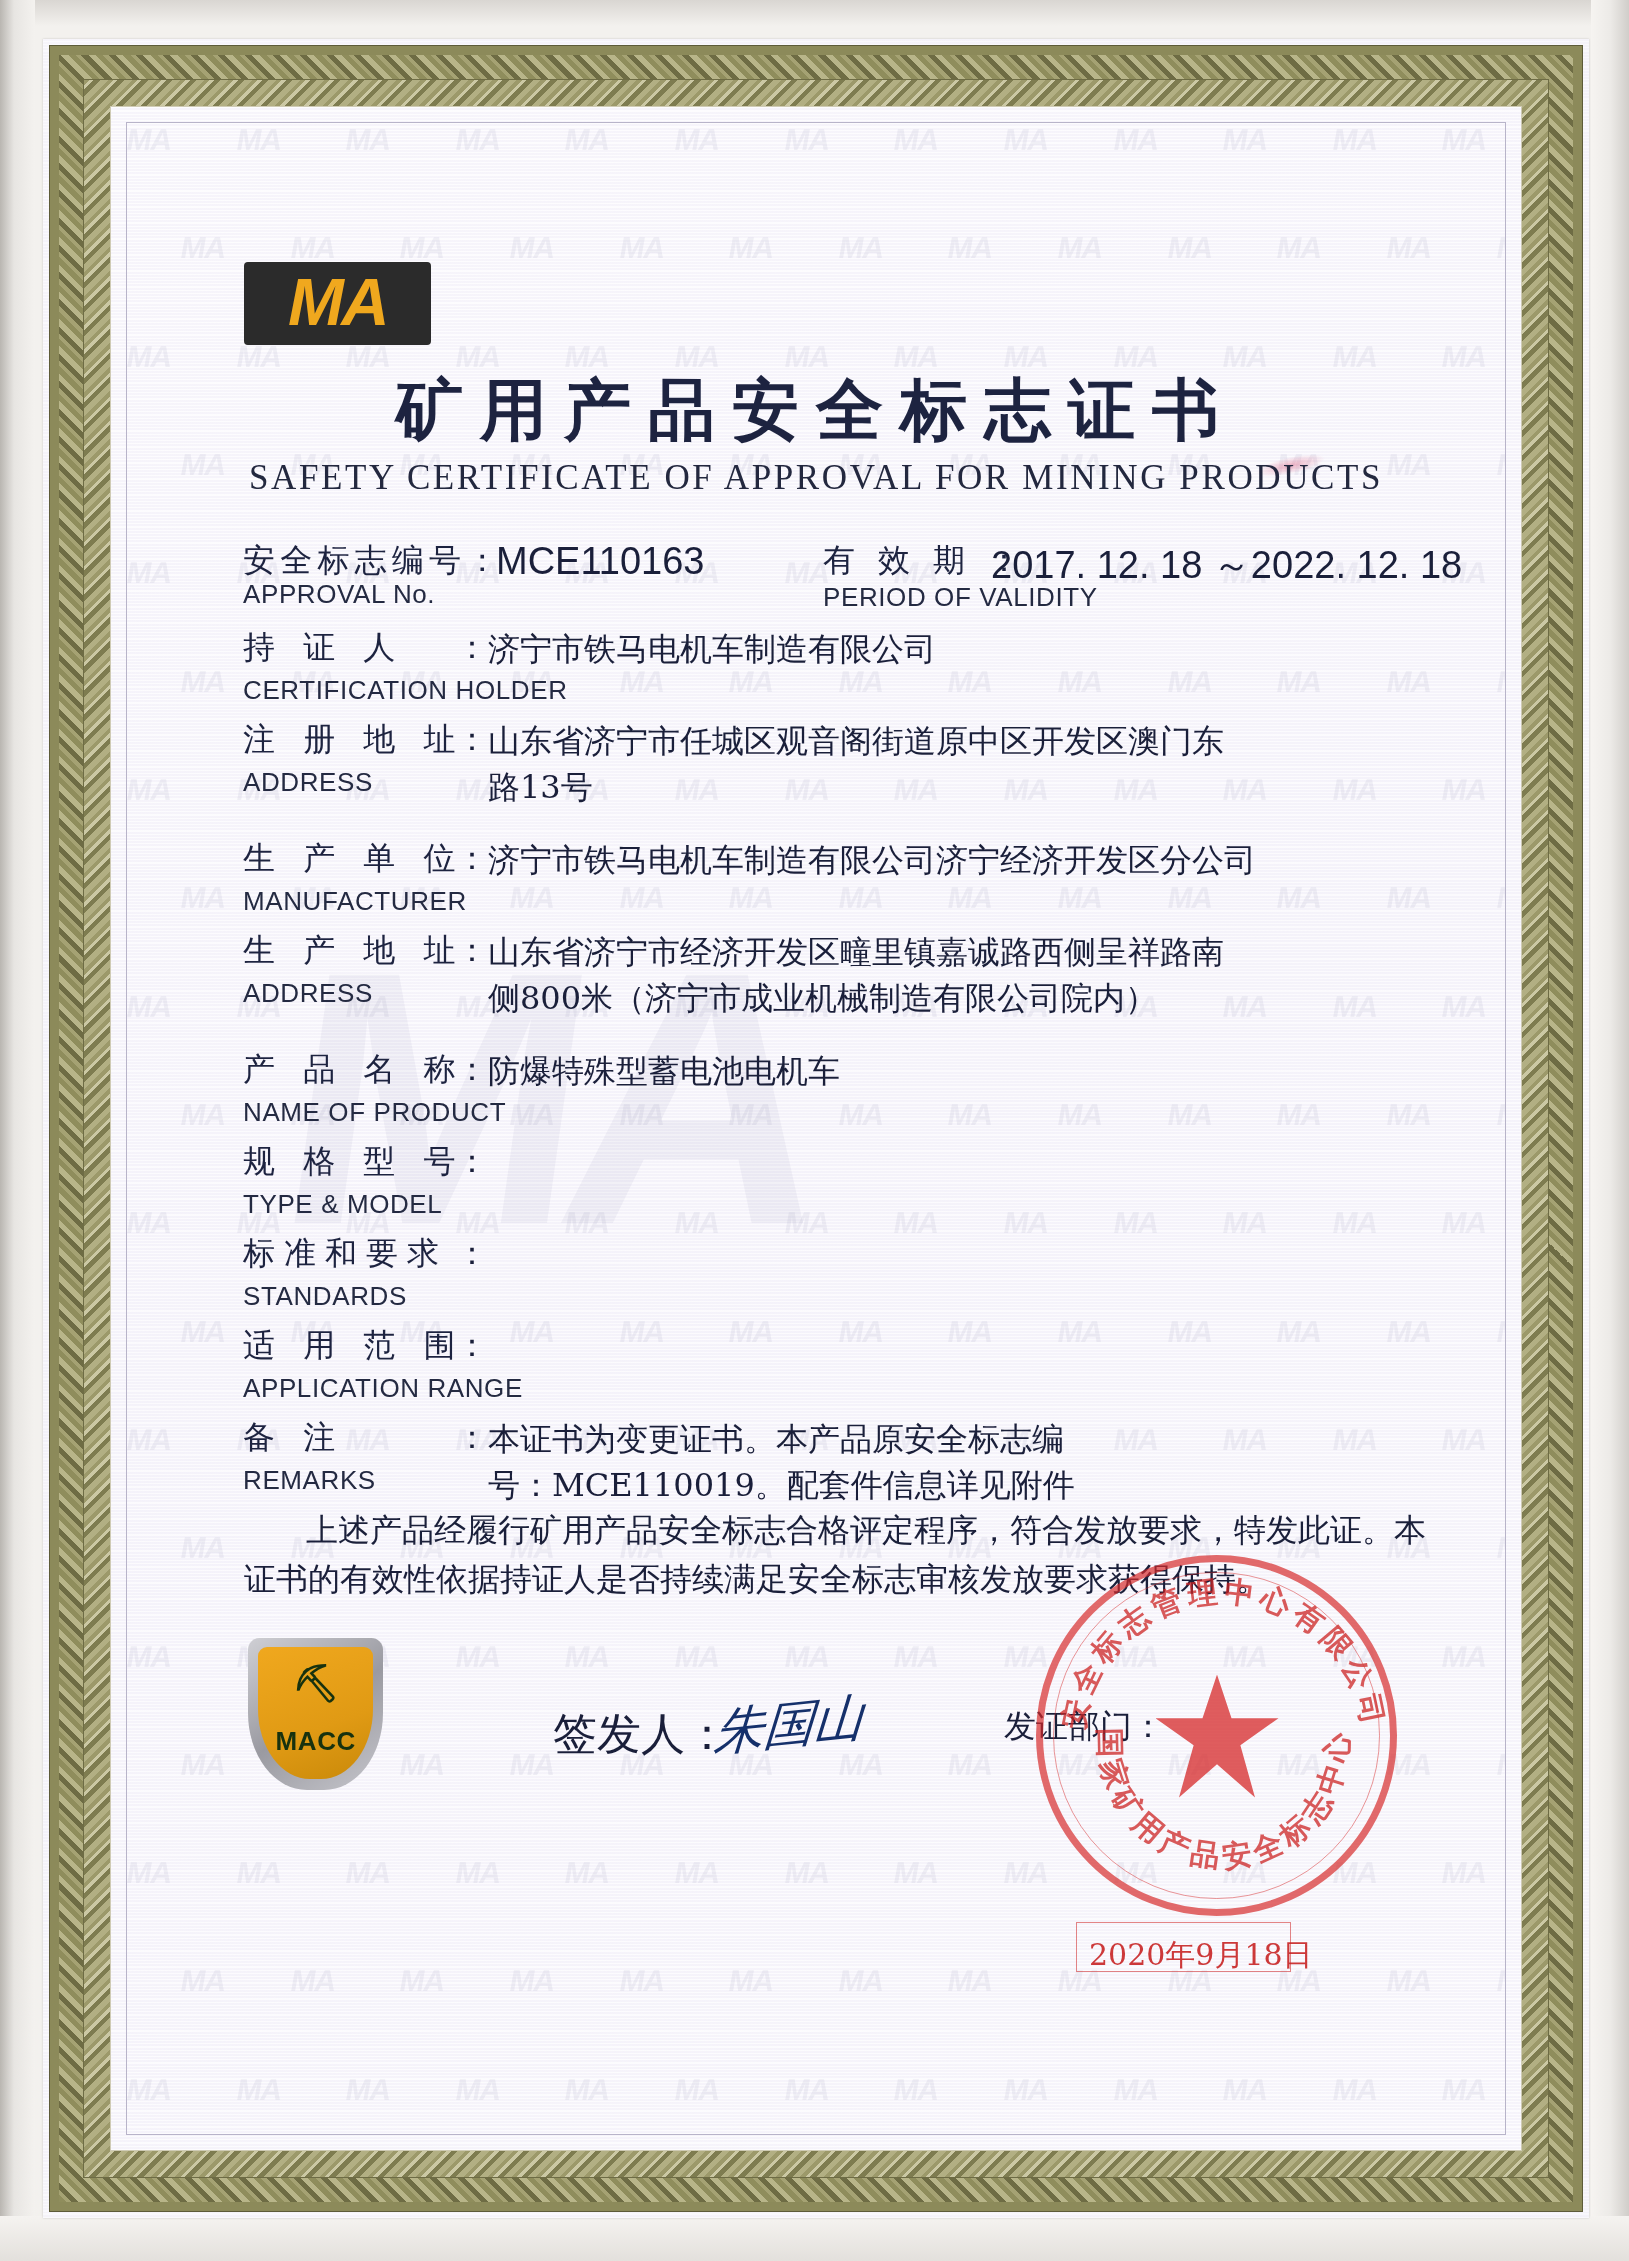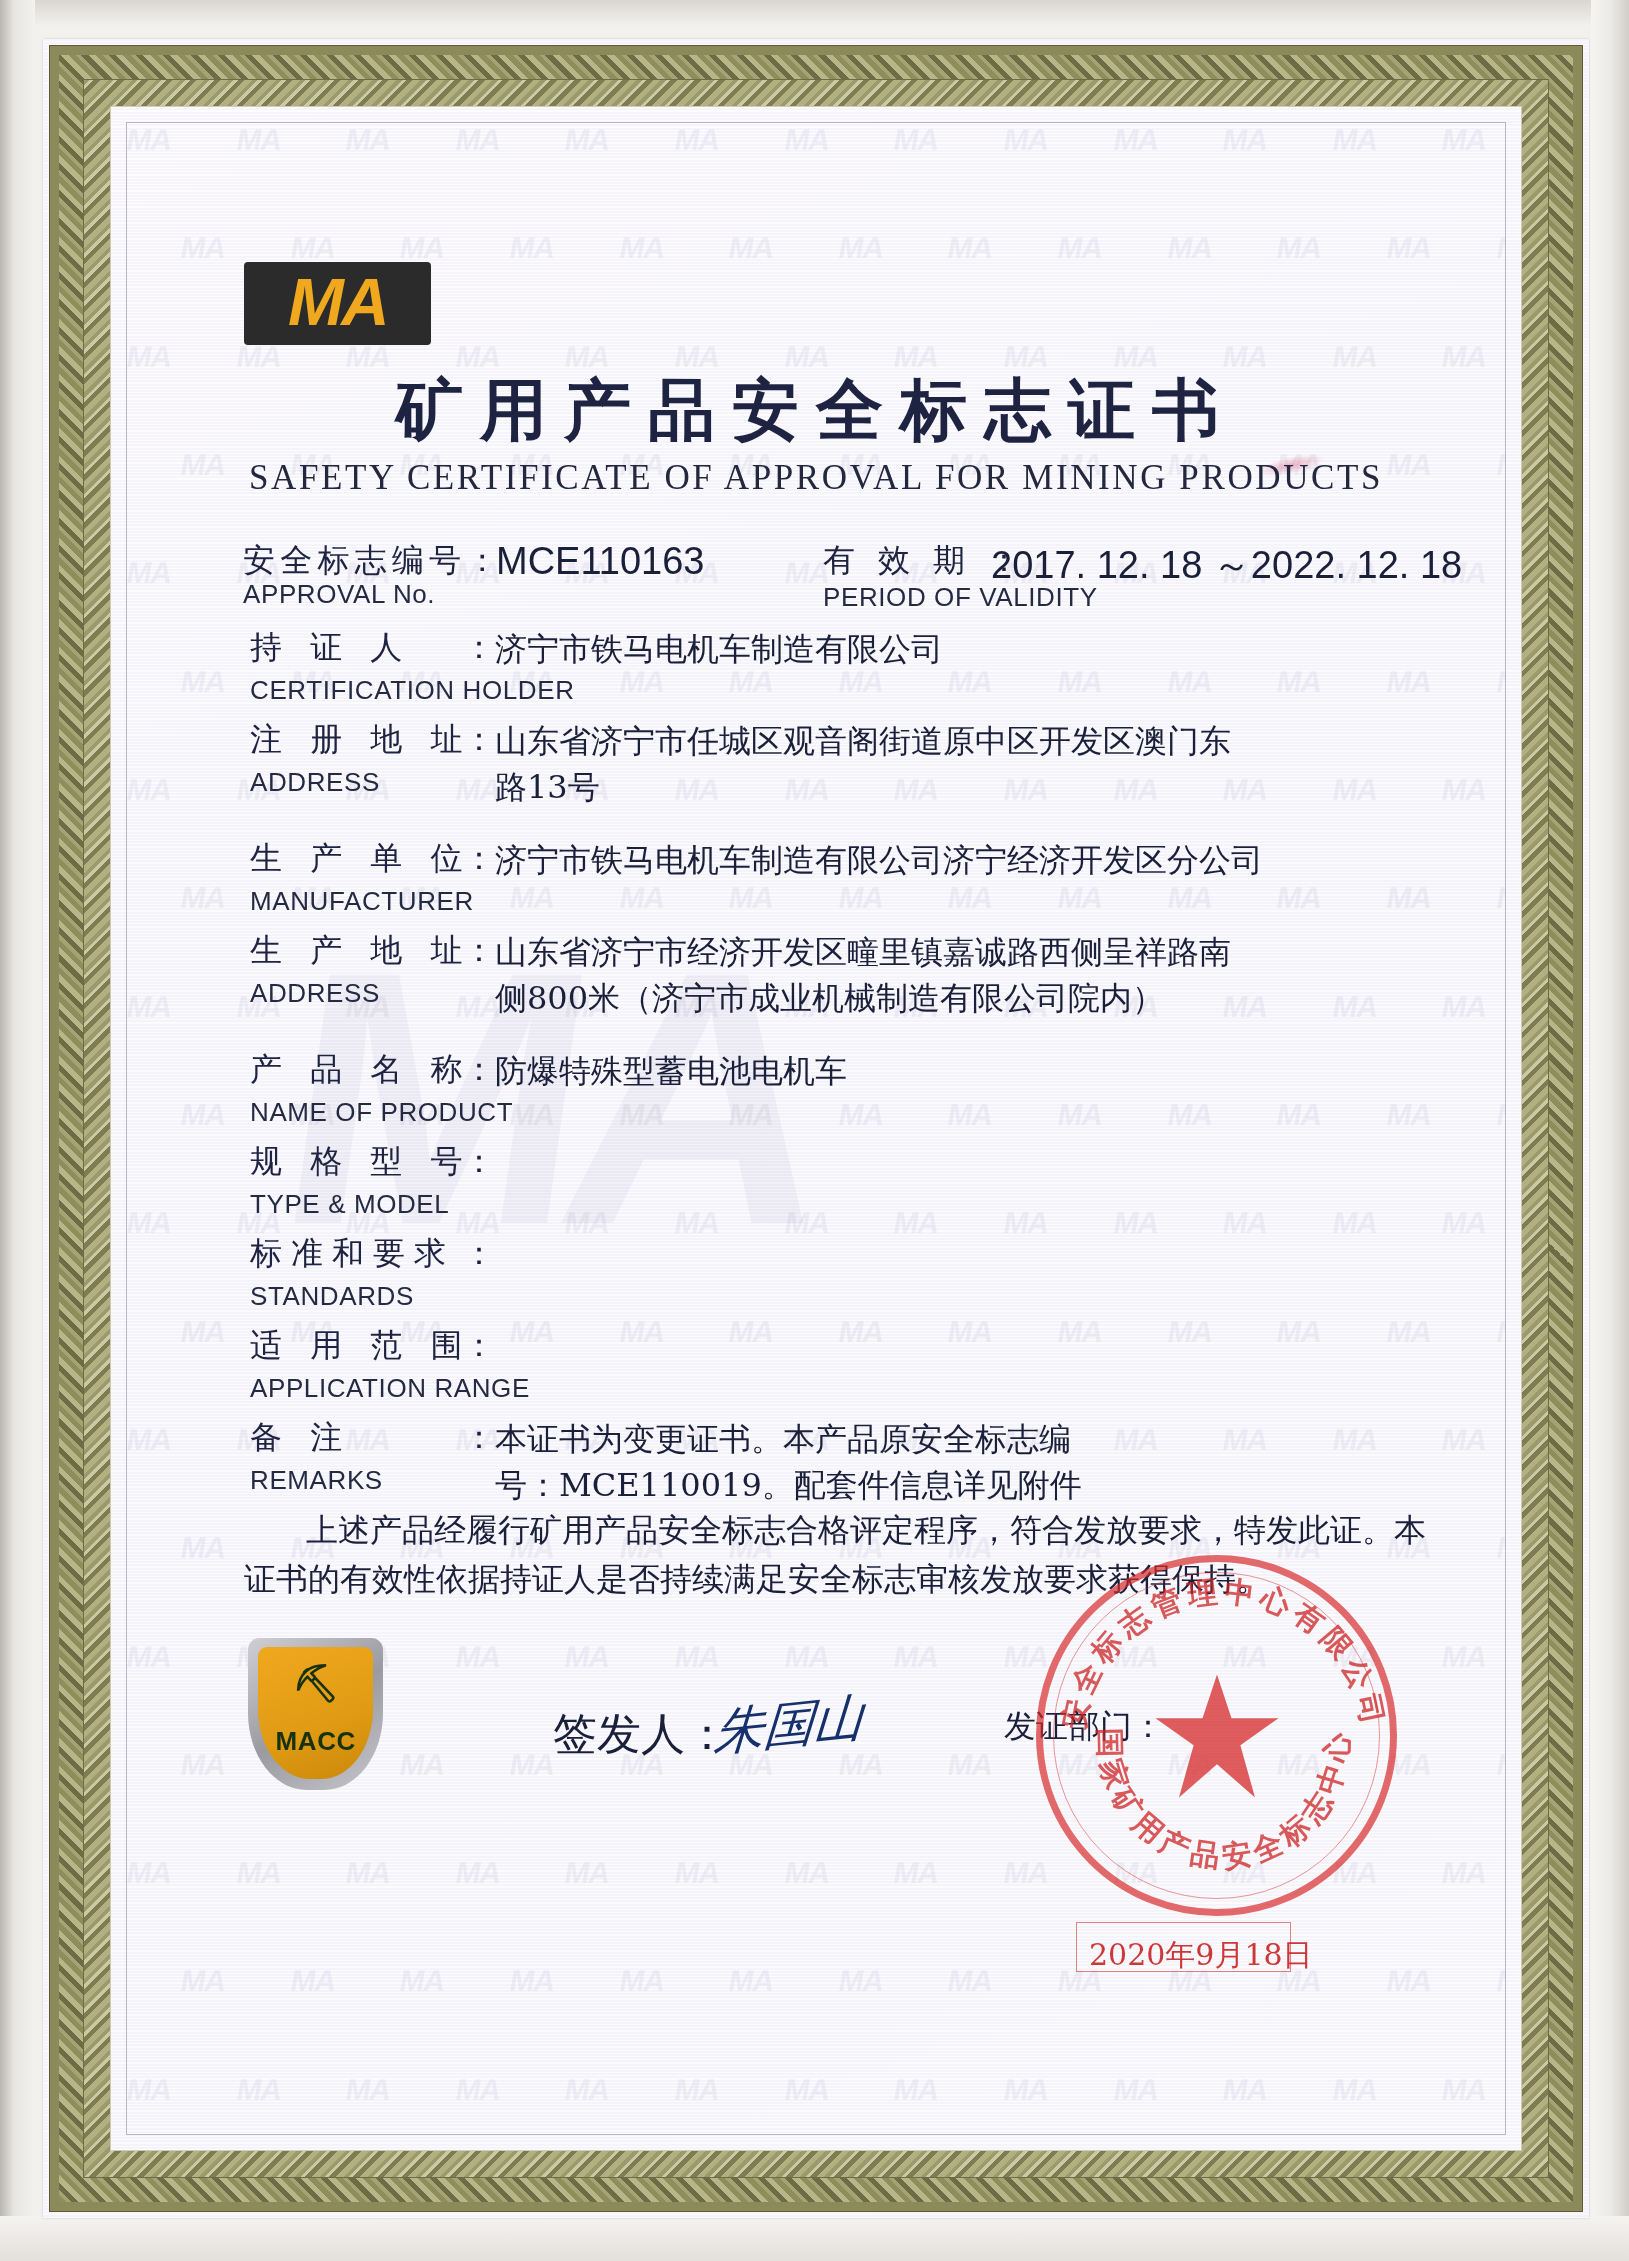--- a/index.html
+++ b/index.html
@@ -201,21 +201,21 @@
   .appr-left-en { position: absolute; left: 0; top: 40px; }
 
   .appr-right { position: absolute; left: 580px; top: 0; }
   .appr-right .lbl-cn { letter-spacing: 6.4px; }
   .appr-right-val { position: absolute; left: 748px; top: 1.3px; }
   .appr-right-en { position: absolute; left: 580px; top: 43px; }
 
   
   .fields {
     position: absolute;
-    left: 110px; top: 490px; right: 45px;
+    left: 103px; top: 490px; right: 45px;
   }
   .field {
     position: relative;
     margin-bottom: 17px;
   }
   .field .f-label {
     position: absolute; left: 0; top: 0;
     width: 232px;
   }
   .field .f-label .lbl-cn { letter-spacing: 9px; }

